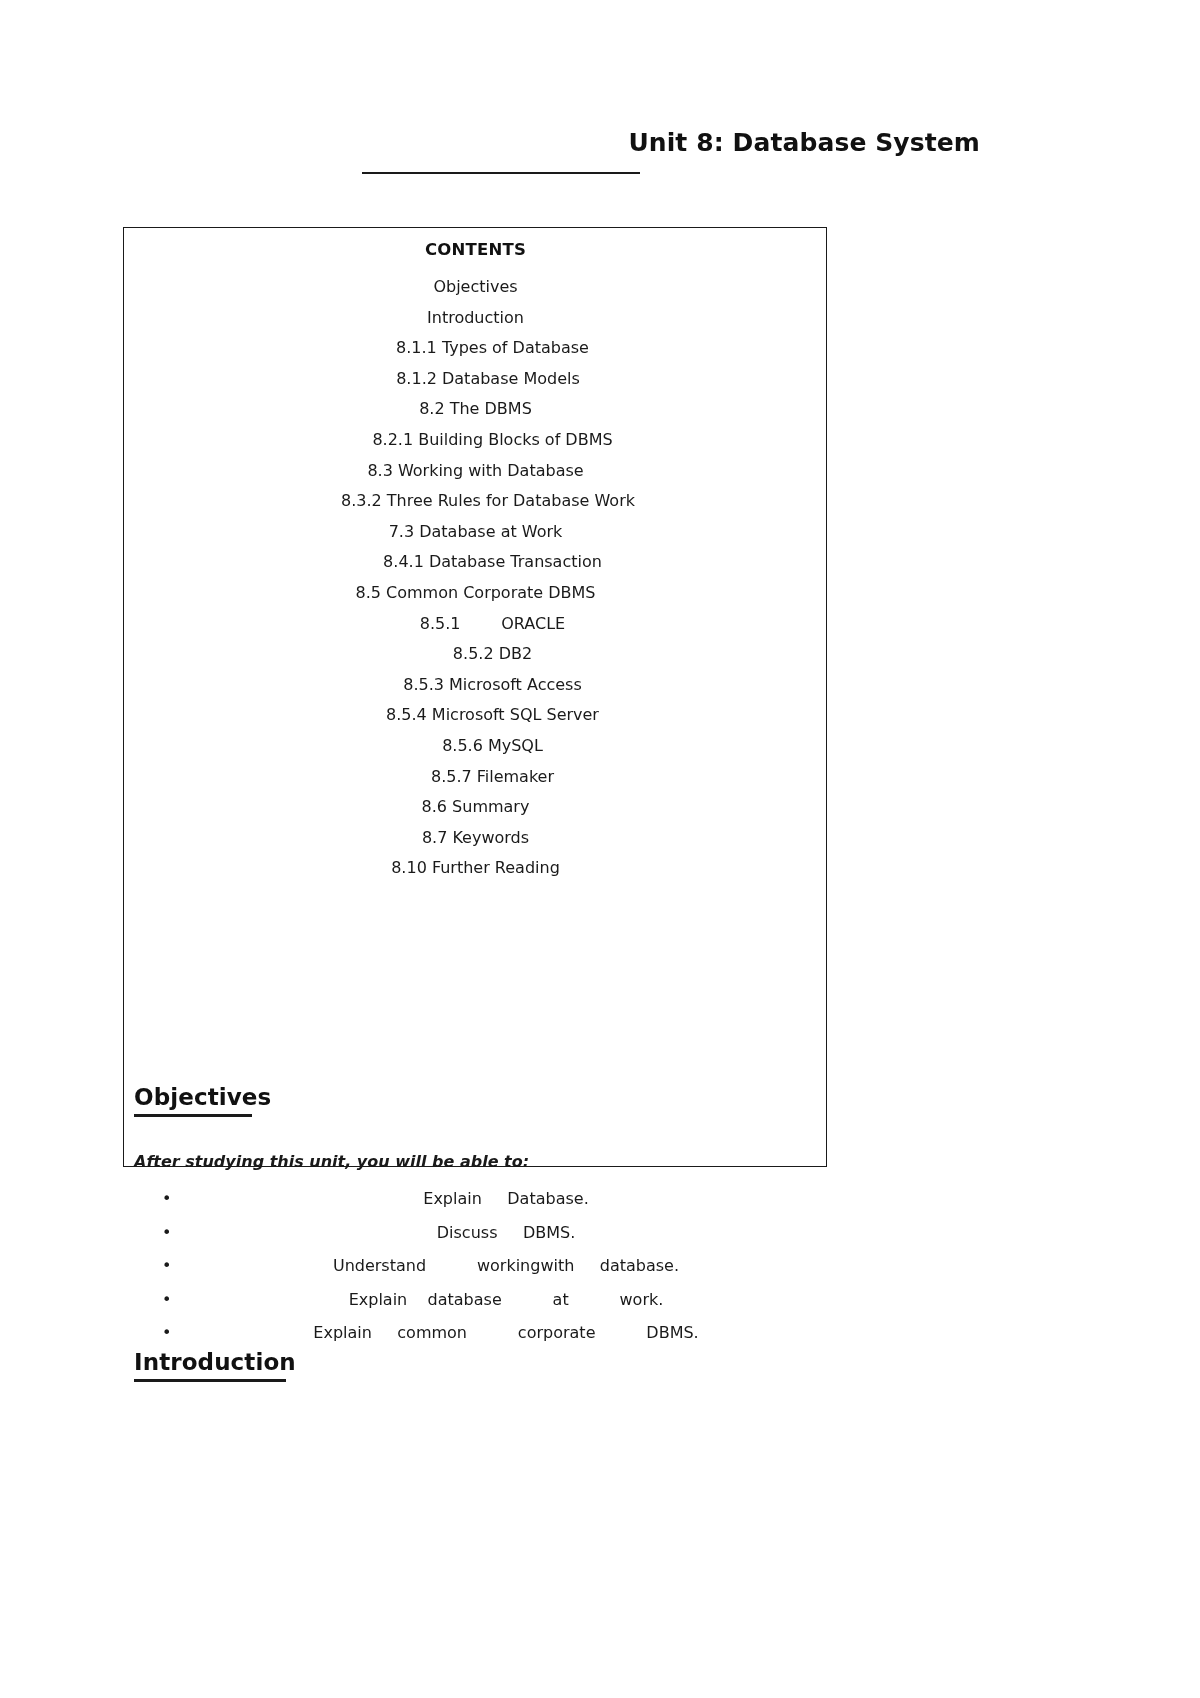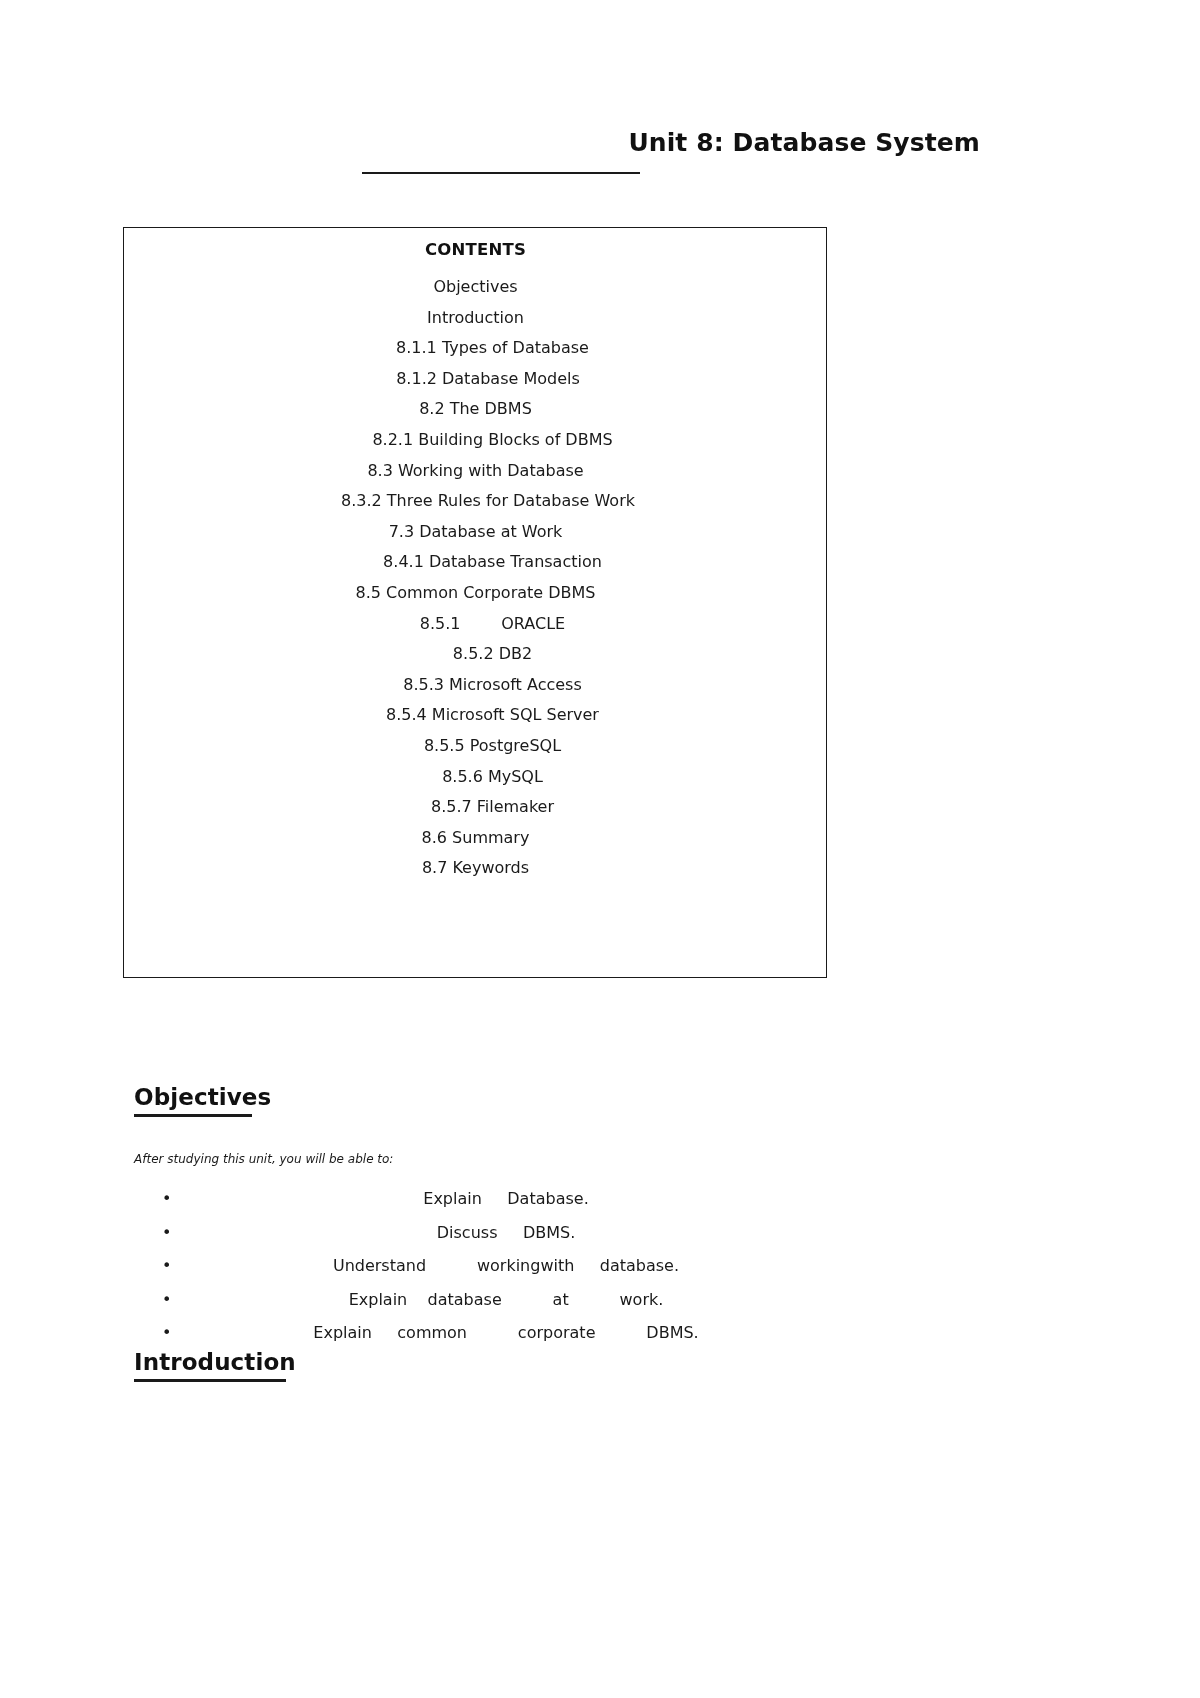--- a/index.html
+++ b/index.html
@@ -50,21 +50,21 @@
     height: 2px;
     background: #1a1a1a;
   }
 
   
   .contents-box {
     position: absolute;
     left: 123px;
     top: 227px;
     width: 704px;
-    height: 751px;
+    height: 940px;
     border: 1.6px solid #1a1a1a;
     box-sizing: border-box;
   }
   .contents-inner {
     position: absolute;
     left: 11px;
     top: 9px;
     right: 10px;
   }
   .contents-heading {
@@ -102,24 +102,25 @@
   #objectives-heading { left: 134px; top: 1084px; }
   #objectives-rule    { left: 134px; top: 1114px; width: 118px; }
   #introduction-heading { left: 134px; top: 1349px; }
   #introduction-rule    { left: 134px; top: 1379px; width: 152px; }
 
   
   .objectives-lead {
     position: absolute;
     left: 134px;
     top: 1152px;
-    font-size: 12px;
+    font-size: 16px;
     font-style: italic;
     color: #1a1a1a;
     white-space: nowrap;
+    font-weight: bold;
   }
   .bullet-list {
     position: absolute;
     left: 134px;
     top: 1182px;
     width: 700px;
   }
   .bullet-row {
     position: relative;
     height: 33.5px;
@@ -164,25 +165,25 @@
           <div class="toc-line lvl2a">8.2.1 Building Blocks of DBMS</div>
           <div class="toc-line lvl1">8.3 Working with Database</div>
           <div class="toc-line lvl2b">8.3.2 Three Rules for Database Work</div>
           <div class="toc-line lvl1">7.3 Database at Work</div>
           <div class="toc-line lvl2a">8.4.1 Database Transaction</div>
           <div class="toc-line lvl1">8.5 Common Corporate DBMS</div>
           <div class="toc-line lvl2a">8.5.1        ORACLE</div>
           <div class="toc-line lvl2a">8.5.2 DB2</div>
           <div class="toc-line lvl2a">8.5.3 Microsoft Access</div>
           <div class="toc-line lvl2a">8.5.4 Microsoft SQL Server</div>
-          <div class="toc-line lvl2a">8.5.5 PostgreSQL</div>
           <div class="toc-line lvl2a">8.5.6 MySQL</div>
           <div class="toc-line lvl2a">8.5.7 Filemaker</div>
           <div class="toc-line lvl1">8.6 Summary</div>
           <div class="toc-line lvl1">8.7 Keywords</div>
+          <div class="toc-line lvl1">8.10 Further Reading</div>
         </div>
     </div>
   </div>
 
   <div class="sec-heading" id="objectives-heading">Objectives</div>
   <div class="sec-rule" id="objectives-rule"></div>
 
   <div class="objectives-lead">After studying this unit, you will be able to:</div>
 
   <div class="bullet-list" id="objectives-bullets">

